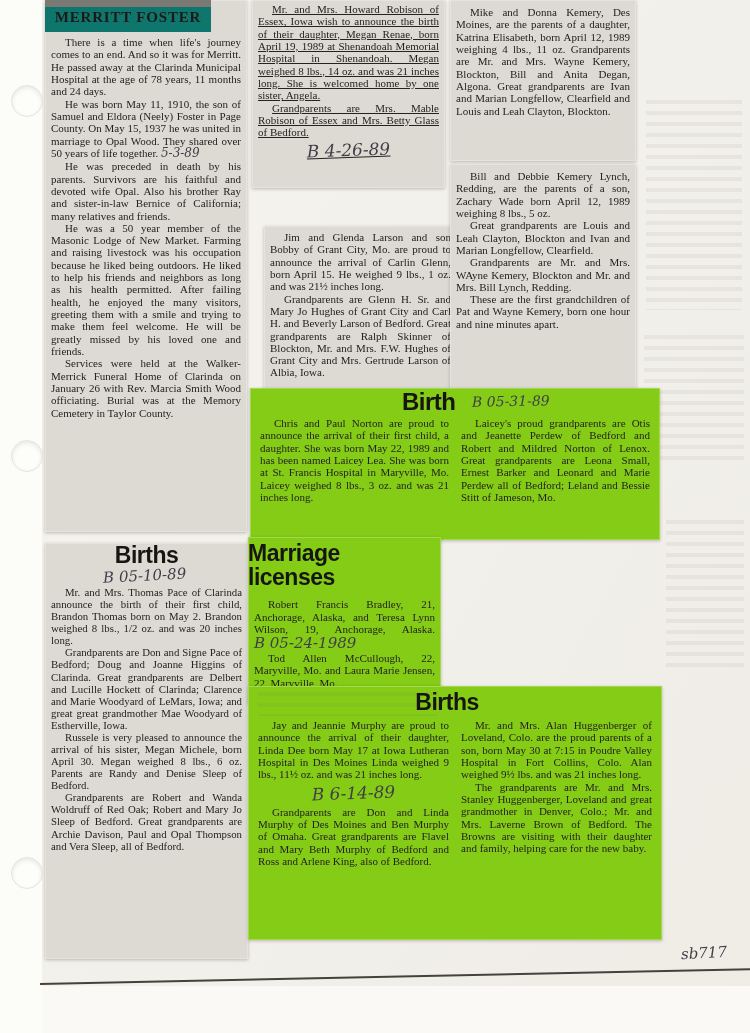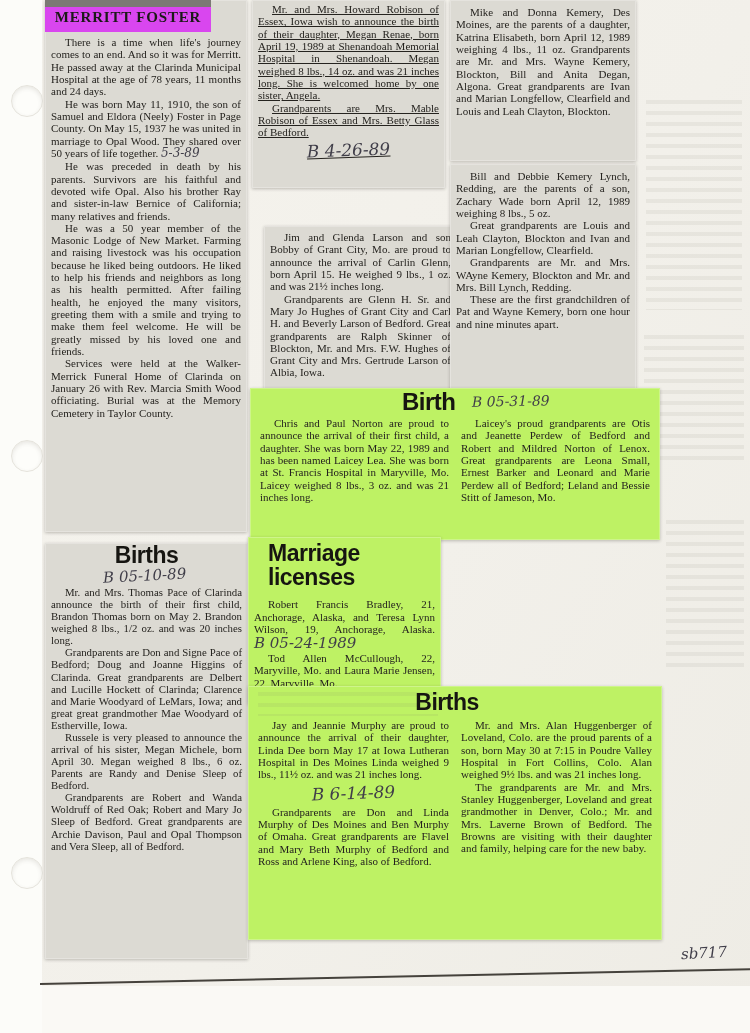--- a/index.html
+++ b/index.html
@@ -6,29 +6,29 @@
   body{background:#fcfcf9;font-family:"Liberation Serif",serif;position:relative;}
   .page{position:absolute;left:42px;top:0;width:708px;height:1033px;
         background:linear-gradient(120deg,#f5f3ed 0%,#f2f0ea 55%,#eeece5 100%);}
   .below-line{position:absolute;left:42px;top:986px;width:708px;height:47px;background:#faf9f5;}
   .page-edge-line{position:absolute;left:40px;top:983px;width:714px;height:2px;background:#45423c;
         transform:rotate(-1.2deg);transform-origin:left center;}
   .punch-hole{position:absolute;width:30px;height:30px;border-radius:50%;background:#fdfdfa;
         border:1px solid #e5e3dc;box-shadow:inset 0 2px 4px rgba(80,75,65,.12);}
   .clipping{position:absolute;background:#dcdad3;box-shadow:0 1px 3px rgba(60,55,45,.3),0 0 0 1px rgba(255,255,255,.25) inset;
         color:#25231f;overflow:hidden;}
-  .clipping.lighter{background:#bef264;}
+  .clipping.lighter{background:#84cc16;}
   .txt{padding:3px 6px 2px 6px;text-align:justify;font-size:11px;line-height:1.12;}
   .txt p{margin:0;text-indent:14px;}
   .sans-head{font-family:"Liberation Sans",sans-serif;font-weight:bold;color:#161511;letter-spacing:-.5px;}
   .serif-head{font-family:"Liberation Serif",serif;font-weight:bold;color:#1b1a17;}
   .handwriting{font-family:"DejaVu Serif",serif;font-style:italic;color:#403e49;white-space:nowrap;}
   .cols{display:flex;}
   .col{flex:1;}
-  .foster-strip{width:166px;height:32px;background:#d946ef;}
+  .foster-strip{width:166px;height:32px;background:#0f766e;}
   .foster-bar{width:100%;height:7px;background:#7b7974;}
   .foster-title{text-align:center;font-size:15px;letter-spacing:.8px;padding-top:2px;}
   .ghost{position:absolute;opacity:.4;filter:blur(.7px);
         background:repeating-linear-gradient(to bottom,rgba(115,110,100,.22) 0 4px,transparent 4px 11px);}
   .corner-code{position:absolute;left:681px;top:944px;font-size:15px;transform:rotate(-3deg);}
 </style>
 </head>
 <body>
 
 <div class="page"></div>
@@ -108,21 +108,21 @@
   <div class="handwriting" style="font-size:15px;margin:-2px 0 0 58px;transform:rotate(-3deg);">B 05-10-89</div>
   <div class="txt" style="font-size:10.8px;">
     <p>Mr. and Mrs. Thomas Pace of Clarinda announce the birth of their first child, Brandon Thomas born on May 2. Brandon weighed 8 lbs., 1/2 oz. and was 20 inches long.</p>
     <p>Grandparents are Don and Signe Pace of Bedford; Doug and Joanne Higgins of Clarinda. Great grandparents are Delbert and Lucille Hockett of Clarinda; Clarence and Marie Woodyard of LeMars, Iowa; and great great grandmother Mae Woodyard of Estherville, Iowa.</p>
     <p>Russele is very pleased to announce the arrival of his sister, Megan Michele, born April 30. Megan weighed 8 lbs., 6 oz. Parents are Randy and Denise Sleep of Bedford.</p>
     <p>Grandparents are Robert and Wanda Woldruff of Red Oak; Robert and Mary Jo Sleep of Bedford. Great grandparents are Archie Davison, Paul and Opal Thompson and Vera Sleep, all of Bedford.</p>
   </div>
 </div>
 
 <div class="clipping lighter" style="left:248px;top:537px;width:193px;height:167px;">
-  <div class="sans-head" style="font-size:23px;line-height:1.05;padding:4px 0 6px 20px;width:120px;">Marriage licenses</div>
+  <div class="sans-head" style="font-size:23px;line-height:1.05;padding:4px 0 6px 0;width:120px;">Marriage licenses</div>
   <div class="txt">
     <p><span>Robert Francis Bradley, 21, Anchorage, Alaska, and Teresa Lynn Wilson, 19, Anchorage, Alaska.</span> <span class="handwriting" style="font-size:15px;">B 05-24-1989</span></p>
     <p>Tod Allen McCullough, 22, Maryville, Mo. and Laura Marie Jensen, 22, Maryville, Mo.</p>
   </div>
 </div>
 
 <div class="clipping lighter" style="left:248px;top:686px;width:414px;height:254px;">
   <div class="ghost" style="left:10px;top:6px;width:180px;height:24px;position:absolute;"></div>
   <div style="text-align:center;padding-top:5px;">
     <span class="sans-head" style="font-size:23px;line-height:1;display:inline-block;transform:translateX(-8px);">Births</span>

